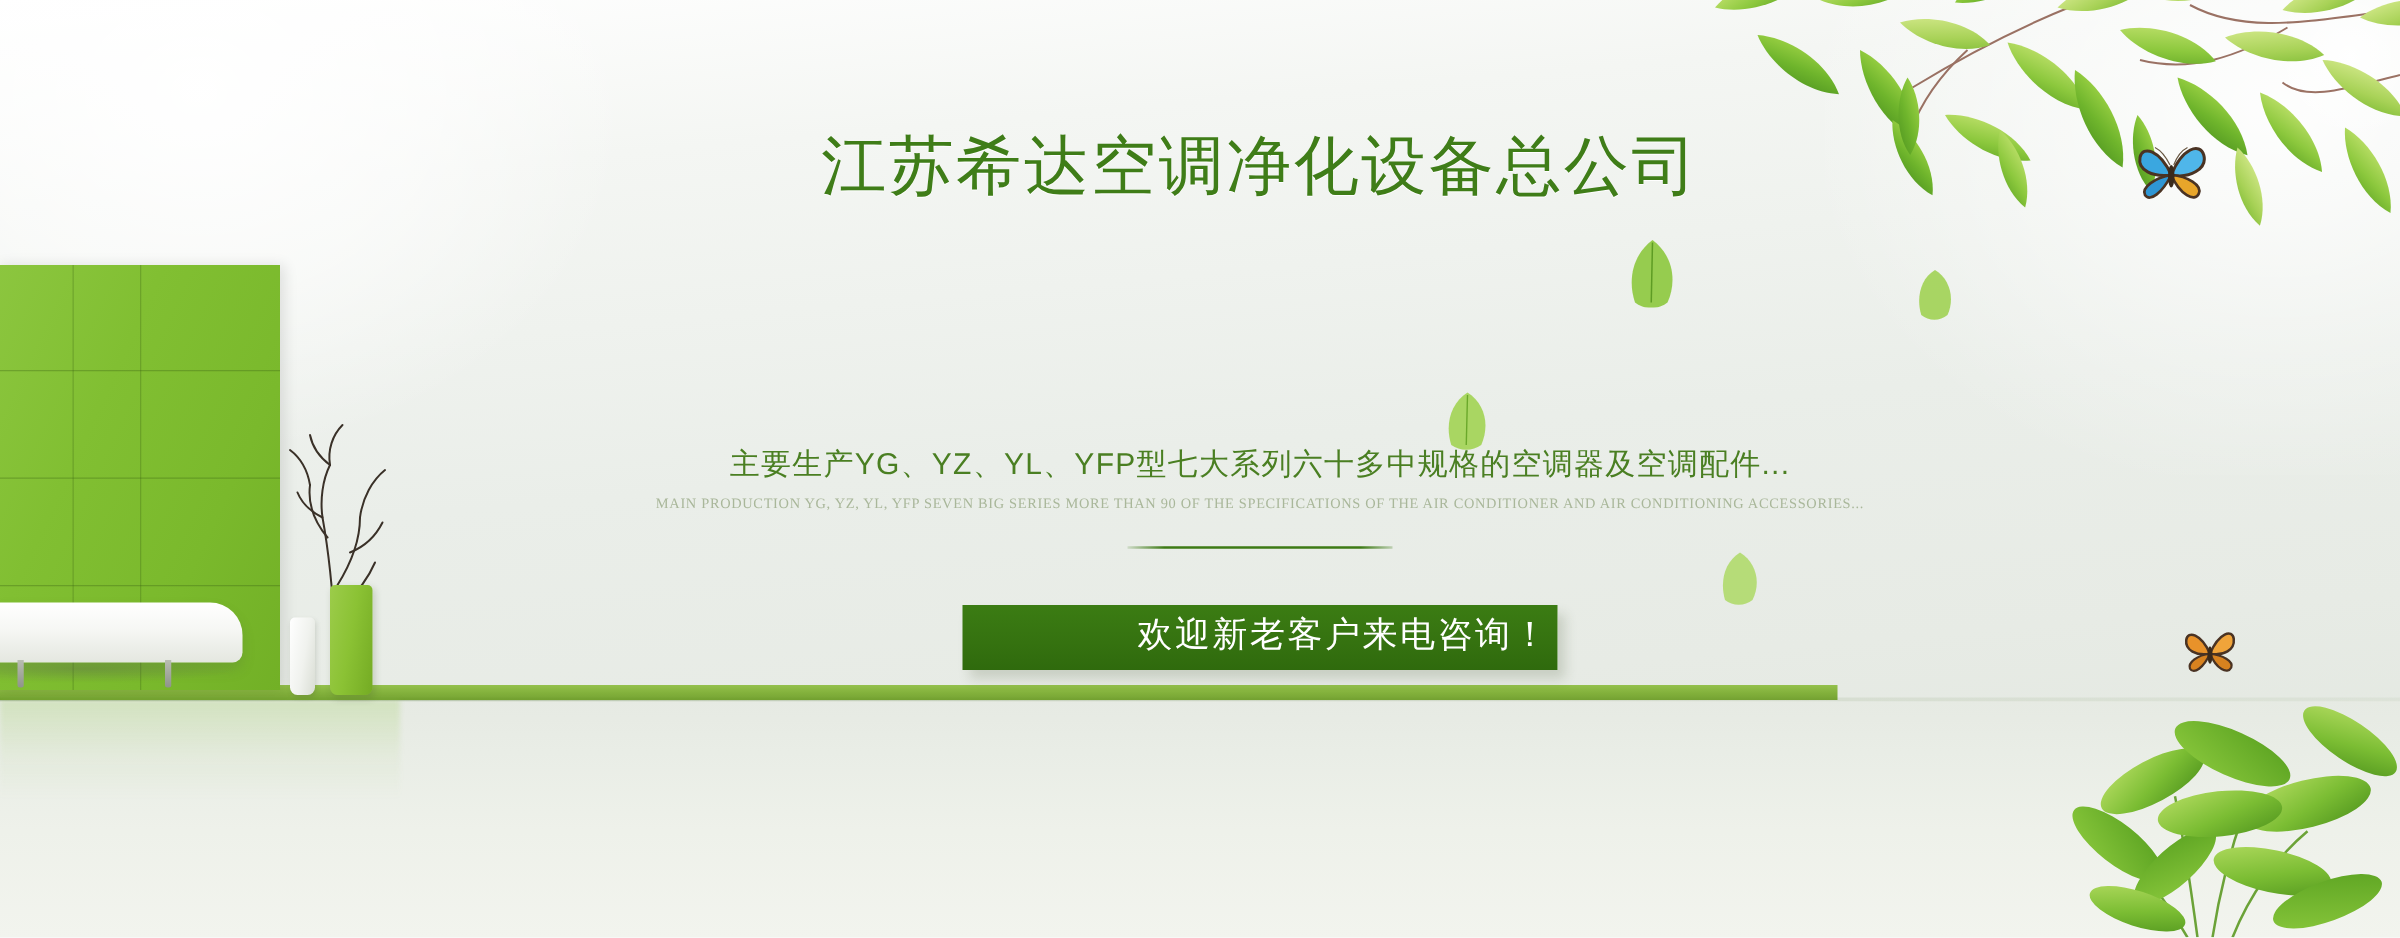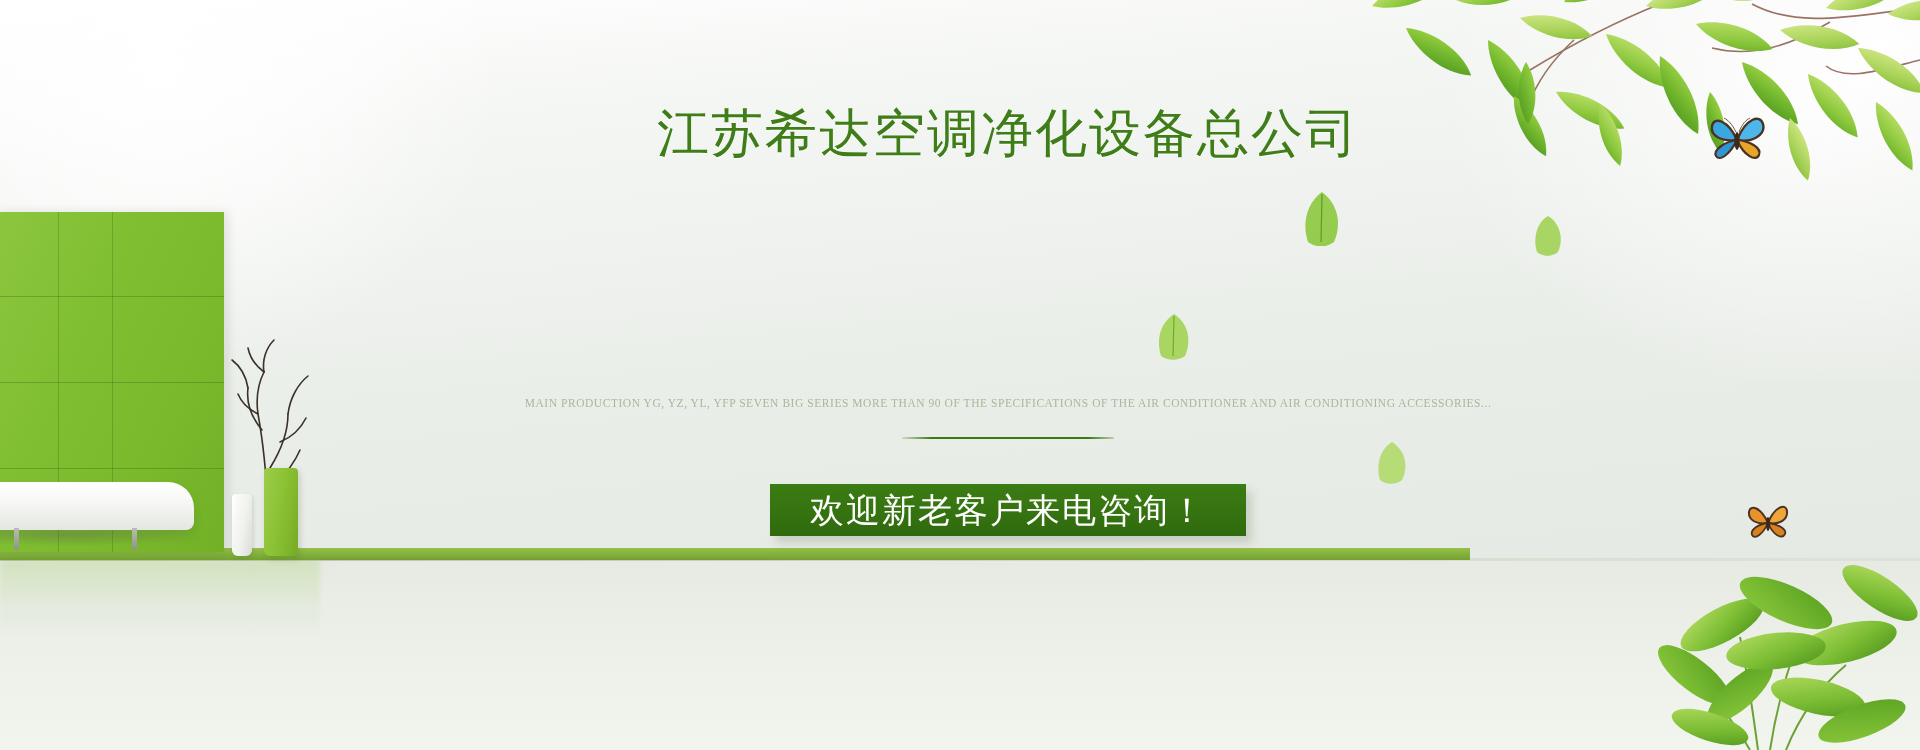--- a/index.html
+++ b/index.html
@@ -228,28 +228,28 @@
 
   .cta {
     position: absolute;
     left: 50%;
     transform: translateX(-50%);
     top: 484px;
     width: 476px;
     height: 52px;
     background: linear-gradient(180deg, #3b7c13 0%, #357210 58%, #2f6a0d 100%);
     color: #ffffff;
-    font-size: 34px;
+    font-size: 28px;
     letter-spacing: 2px;
     line-height: 52px;
-    text-align: center;
+    text-align: right;
     border: none;
     cursor: pointer;
     box-shadow: 6px 7px 9px rgba(60,80,40,0.18);
-    font-family: Liberation Serif, serif;
+    font-family: Liberation Mono, monospace;
   }
 
   
   .reflect {
     position: absolute;
     left: 0;
     top: 560px;
     width: 320px;
     height: 80px;
     background: linear-gradient(180deg, rgba(140,198,63,0.22) 0%, rgba(140,198,63,0.06) 55%, rgba(140,198,63,0) 100%);
@@ -431,20 +431,21 @@
       <ellipse cx="272" cy="206" rx="46" ry="16" fill="url(#plf2)" transform="rotate(-20 272 206)"></ellipse>
       <ellipse cx="120" cy="212" rx="40" ry="14" fill="url(#plf)" transform="rotate(18 120 212)"></ellipse>
     </g>
   </svg>
 
   <div class="content">
 
     <div class="company-name">江苏希达空调净化设备总公司</div>
 
 
+    <div class="sub-cn">主要生产YG、YZ、YL、YFP型七大系列六十多中规格的空调器及空调配件...</div>
 
     <div class="sub-en">MAIN PRODUCTION YG, YZ, YL, YFP SEVEN BIG SERIES MORE THAN 90 OF THE SPECIFICATIONS OF THE AIR CONDITIONER AND AIR CONDITIONING ACCESSORIES...</div>
 
     <div class="divider"></div>
 
     <button class="cta">欢迎新老客户来电咨询！</button>
   </div>
 
 </div>
 

